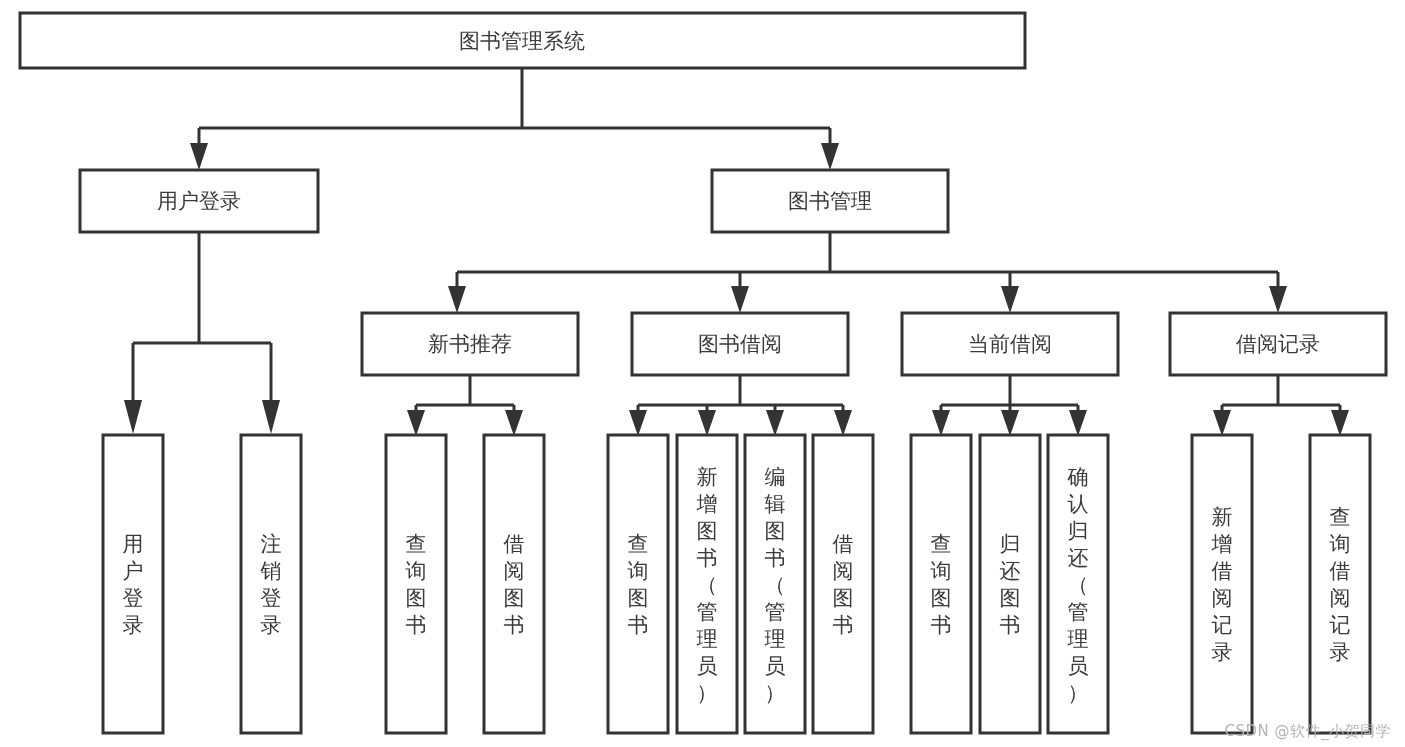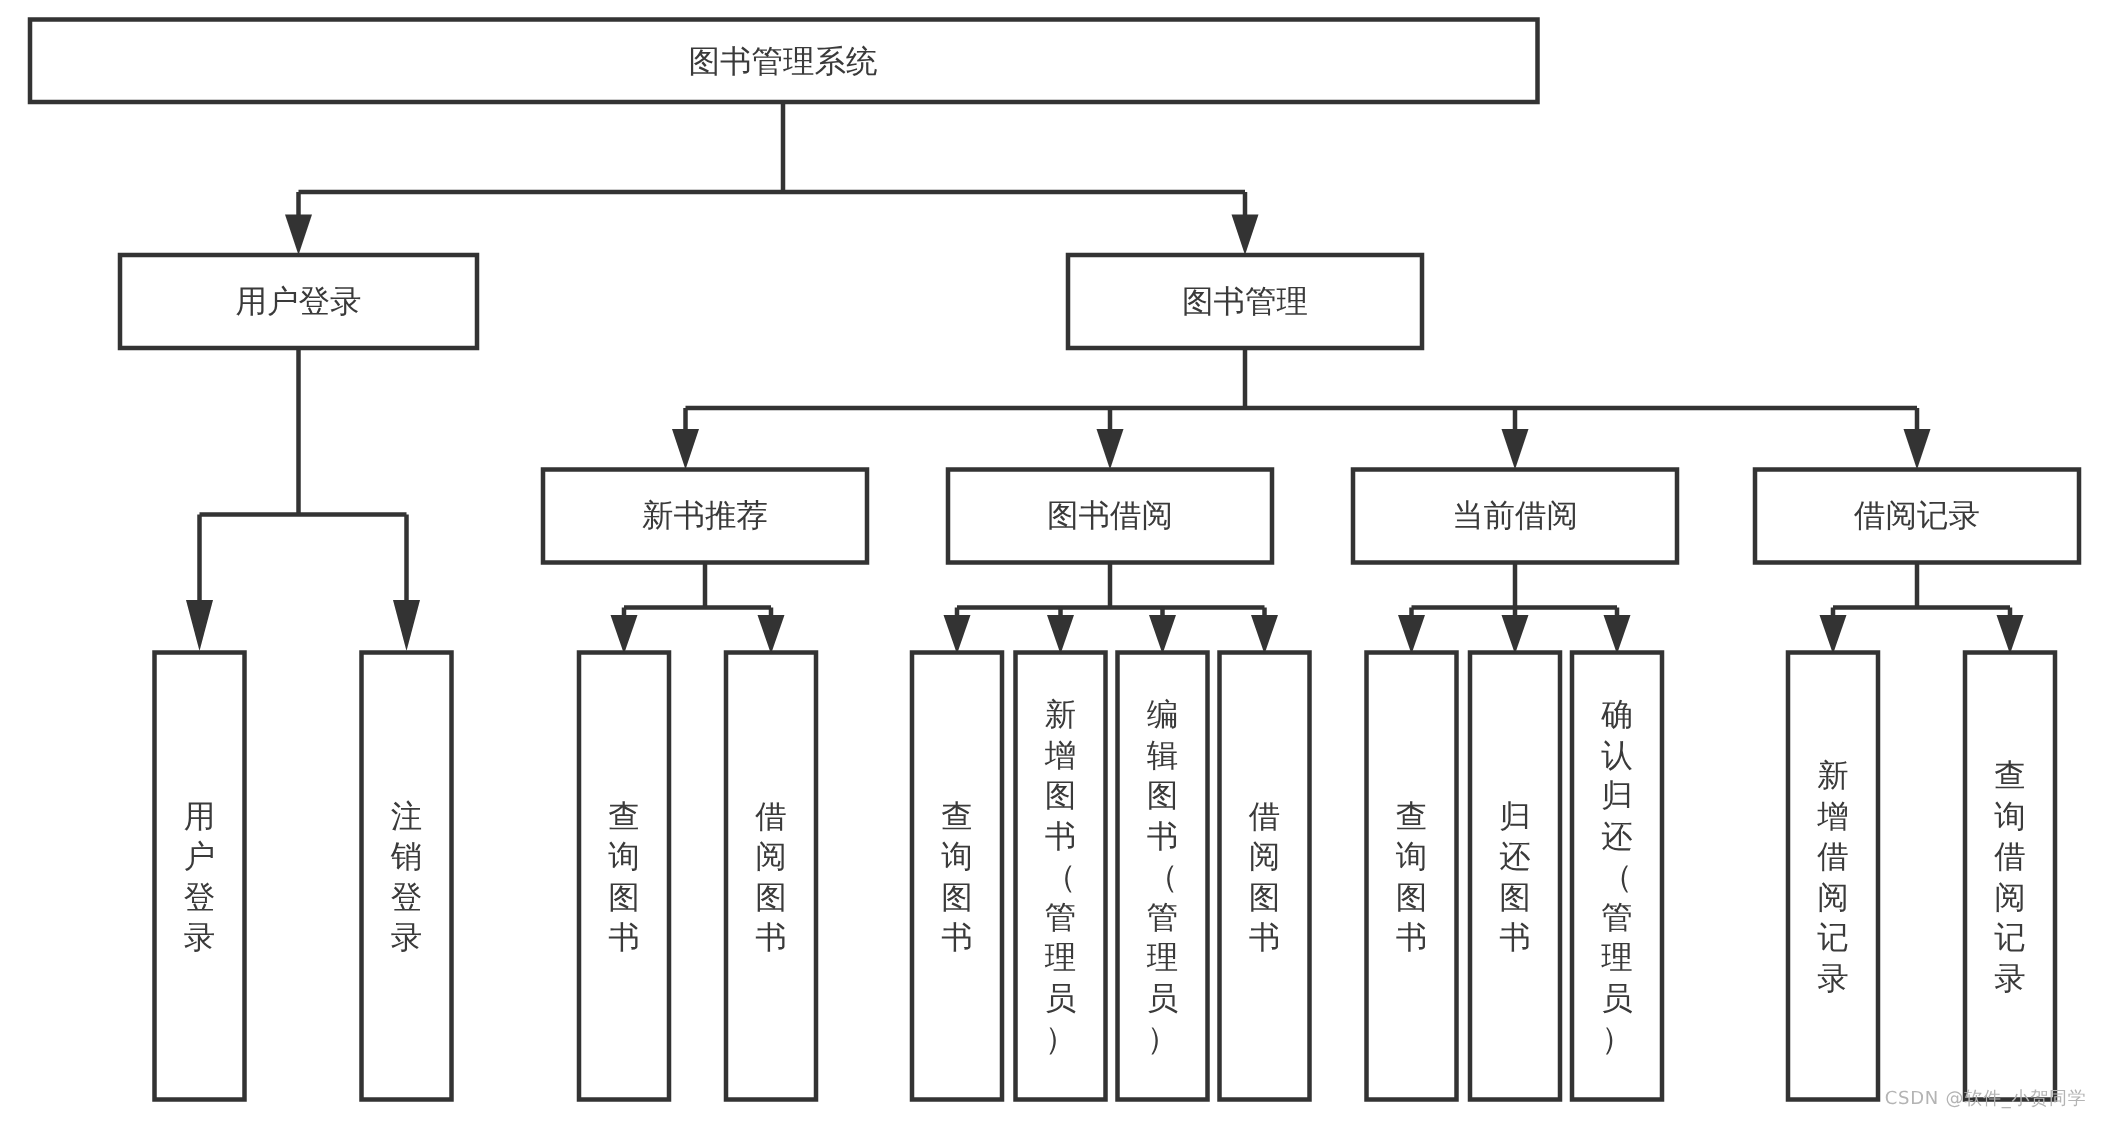--- a/index.html
+++ b/index.html
@@ -52,21 +52,21 @@
     fill: #3a3a3a;
     font-family: "DejaVu Sans", "Liberation Sans", sans-serif;
     font-size: 21px;
     text-anchor: middle;
   }
   .watermark {
     position: absolute;
     right: 14px;
     bottom: 6px;
     font-family: "DejaVu Sans", "Liberation Sans", sans-serif;
-    font-size: 12px;
+    font-size: 15px;
     color: #b4b4b4;
     white-space: nowrap;
     letter-spacing: 0.5px;
   }
 </style>
 </head>
 <body>
 
 <div id="diagram-root">
 

